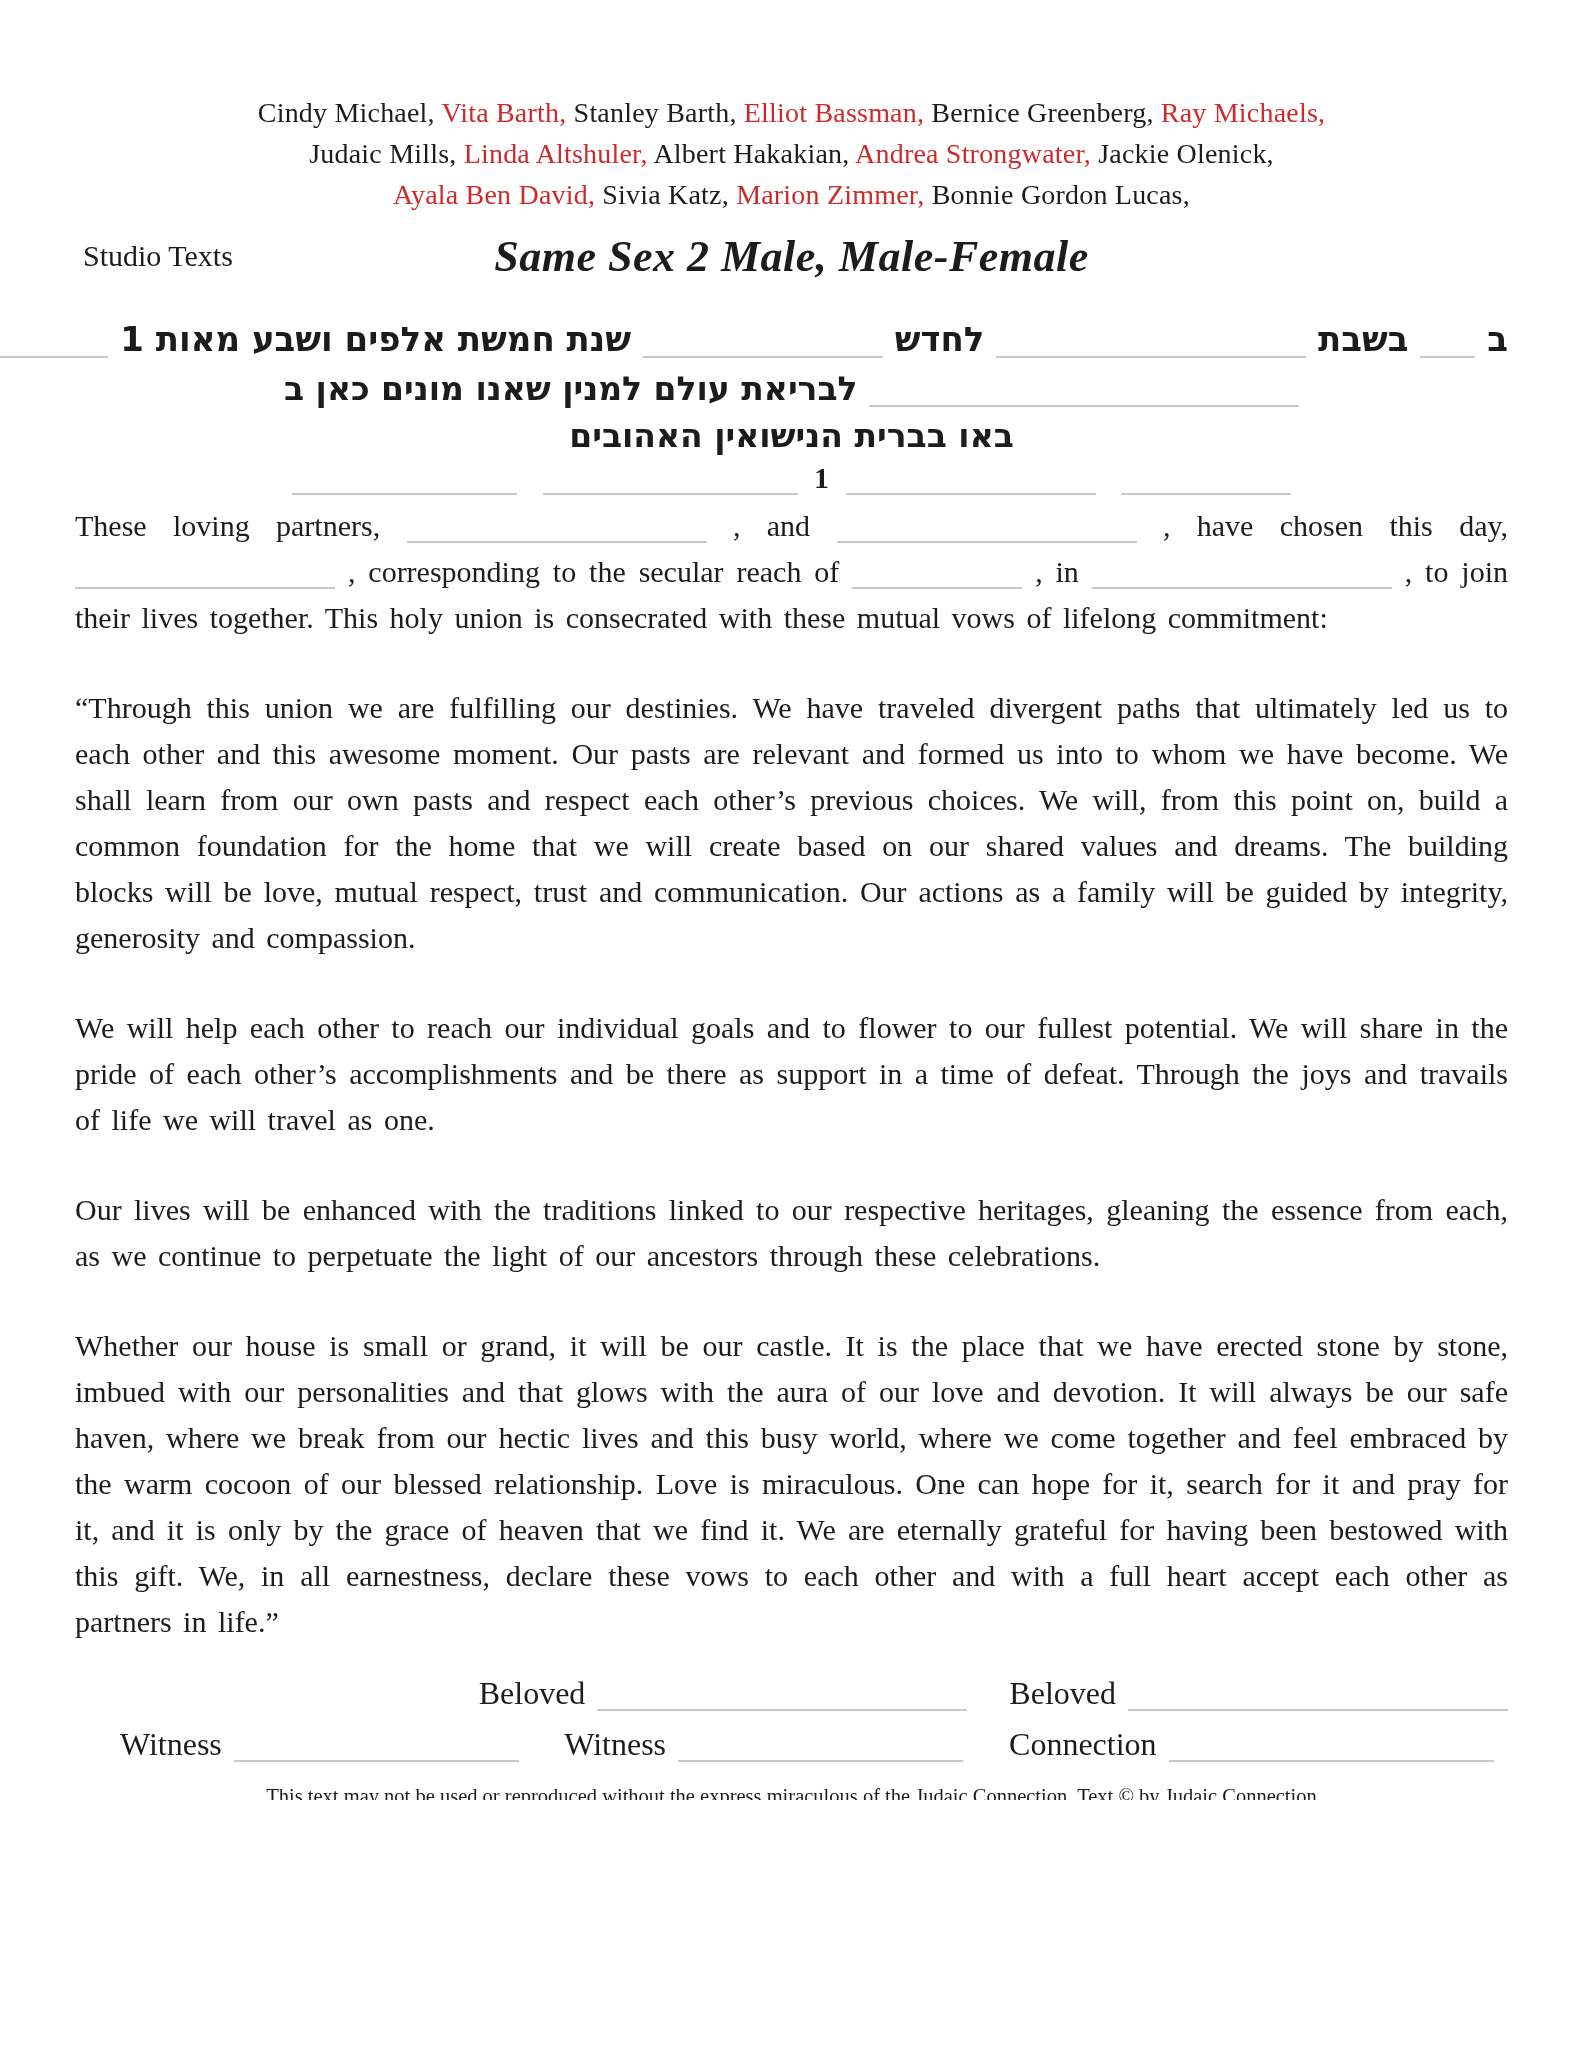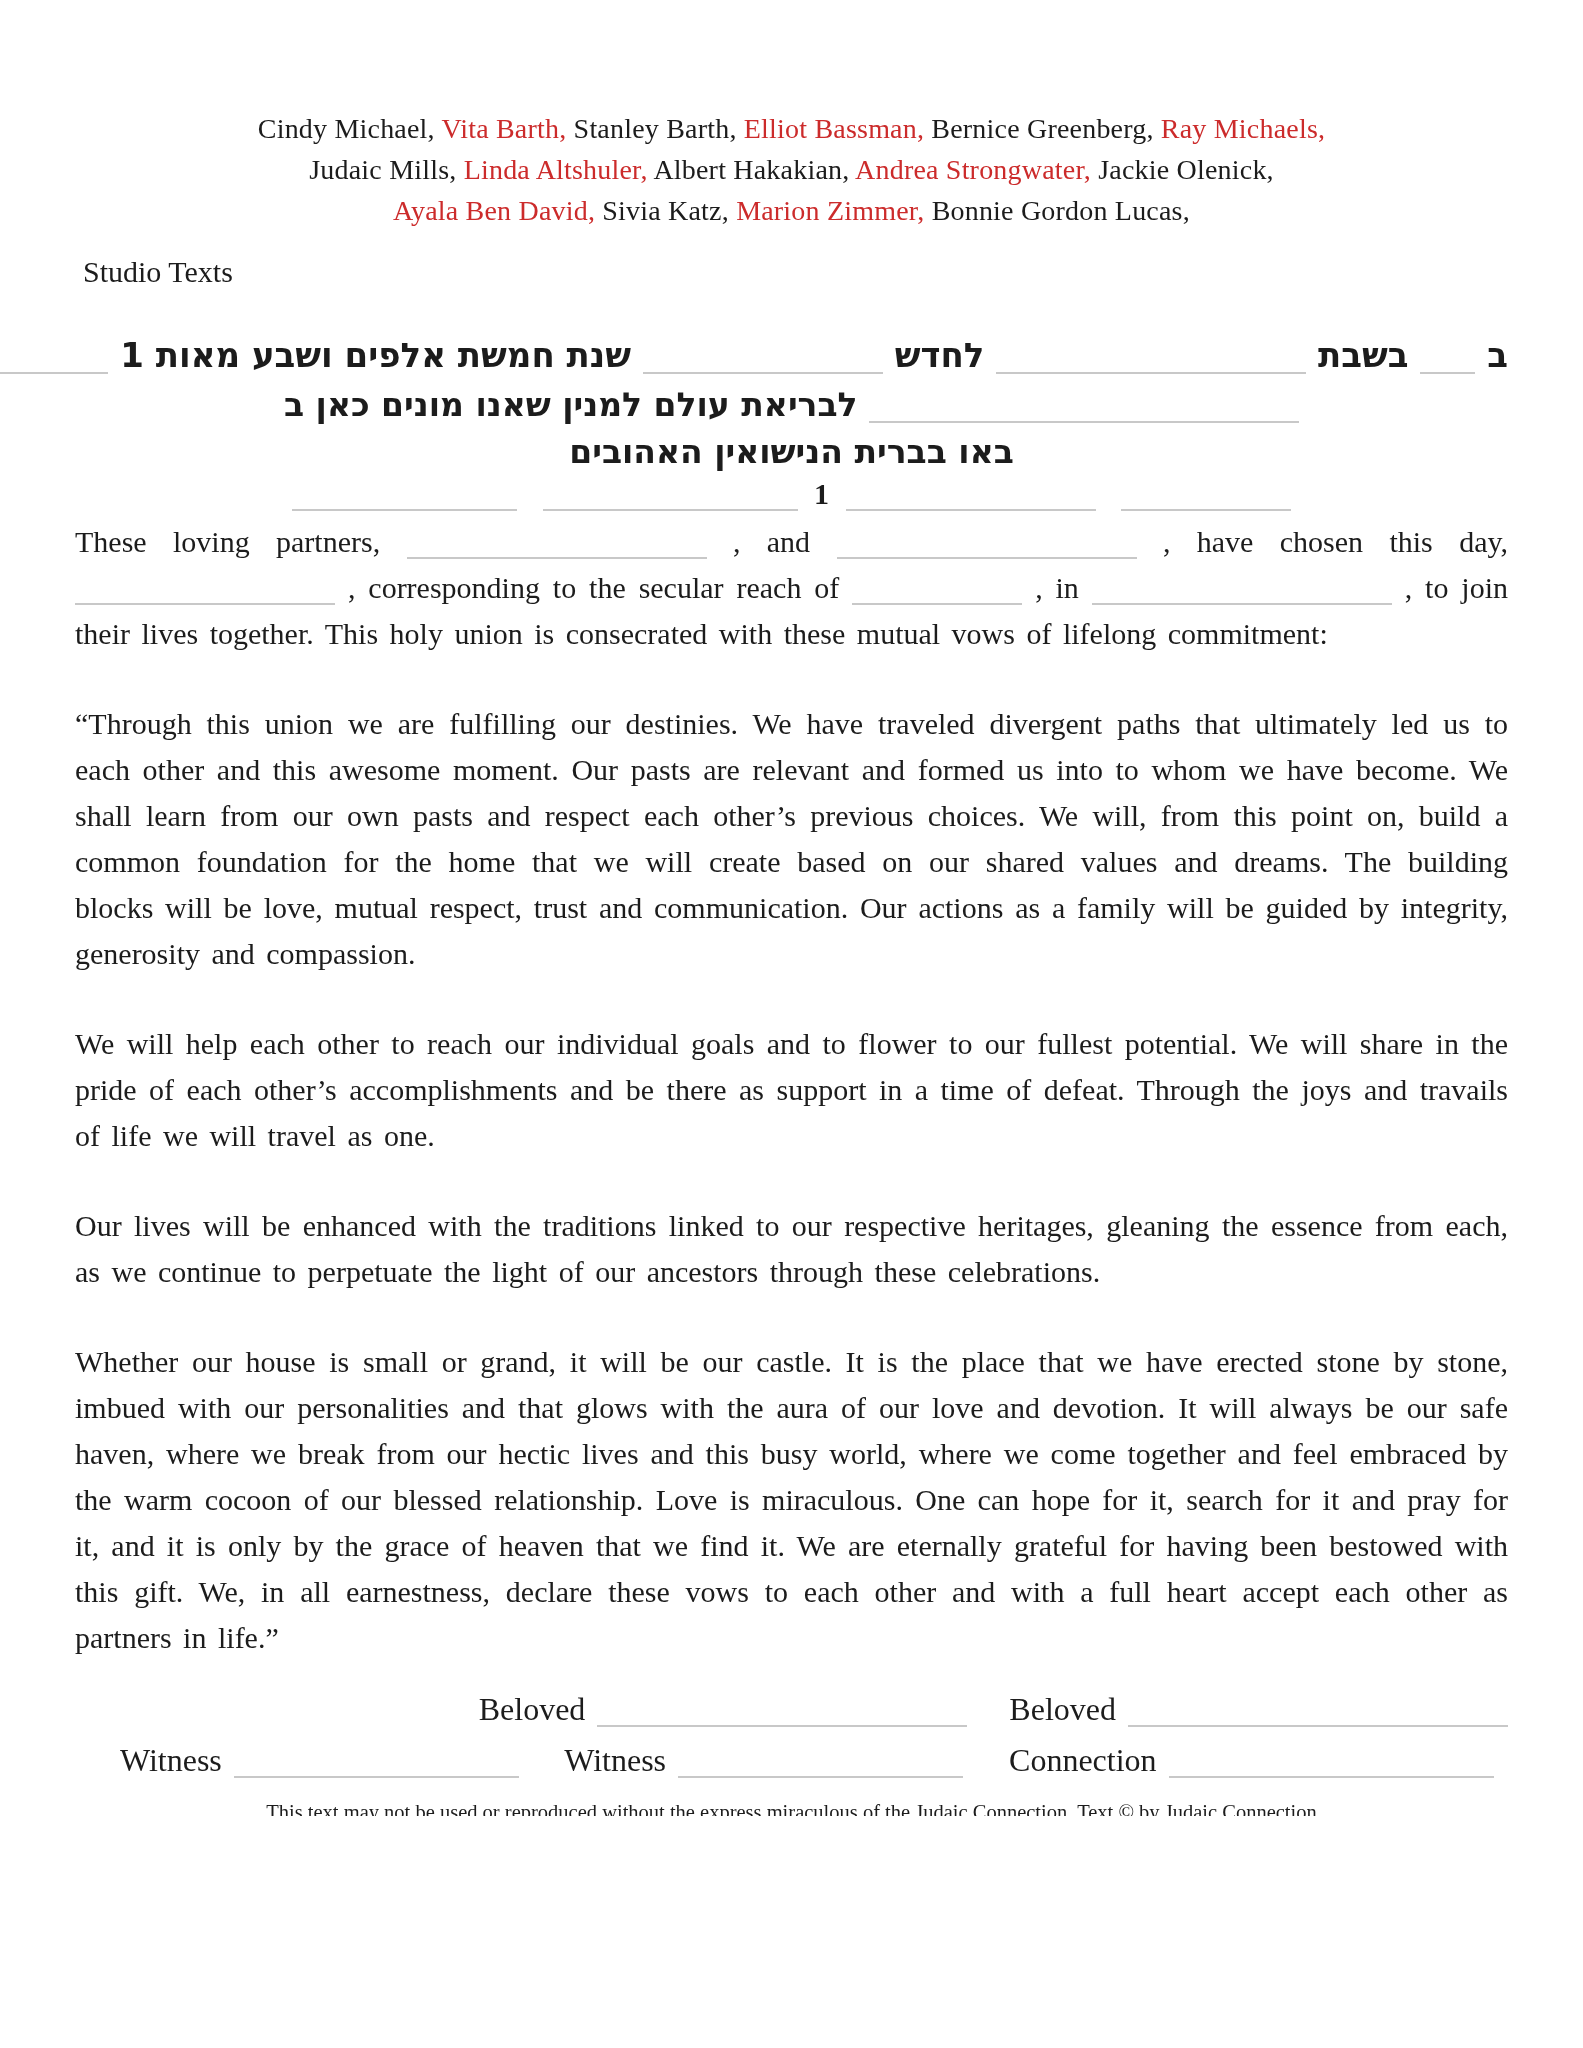--- a/index.html
+++ b/index.html
@@ -3,21 +3,21 @@
 <meta charset="utf-8">
 <style>
   :root{
     --red:#cc2b2b;
     --ink:#1c1c1c;
     --blank:#c8c8c8;
   }
   html,body{margin:0;padding:0;background:#ffffff;}
   .page{
     width:1583px;height:1800px;
-    margin:16px auto;background:#ffffff;color:var(--ink);
+    margin:0 auto;background:#ffffff;color:var(--ink);
     font-family:"Liberation Serif", serif;
     position:relative;overflow:hidden;box-sizing:border-box;
     padding:92px 75px 0 75px;
   }
   
   .names{ text-align:center;font-size:28px;line-height:41px;letter-spacing:.2px;}
   .names .red{color:var(--red);}
   
   .title-row{position:relative;margin-top:16px;height:62px;}
   .studio{position:absolute;left:8px;top:8px;font-size:30px;}
@@ -54,20 +54,21 @@
 <div class="page">
 
   <div class="names">
       <div><span>Cindy Michael, </span><span class="red">Vita Barth,</span><span> Stanley Barth, </span><span class="red">Elliot Bassman,</span><span> Bernice Greenberg, </span><span class="red">Ray Michaels,</span></div>
       <div><span>Judaic Mills, </span><span class="red">Linda Altshuler,</span><span> Albert Hakakian, </span><span class="red">Andrea Strongwater,</span><span> Jackie Olenick,</span></div>
       <div><span class="red">Ayala Ben David,</span><span> Sivia Katz, </span><span class="red">Marion Zimmer,</span><span> Bonnie Gordon Lucas,</span></div>
     </div>
 
   <div class="title-row">
     <span class="studio">Studio Texts</span>
+    <h1 class="doc-title">Same Sex 2 Male, Male-Female</h1>
   </div>
 
   <div class="hebrew">
     <div class="heb-line1">
       <span>ב</span>
       <span class="hblank w55"></span>
       <span>בשבת</span>
       <span class="hblank w310"></span>
       <span>לחדש</span>
       <span class="hblank w240"></span>

